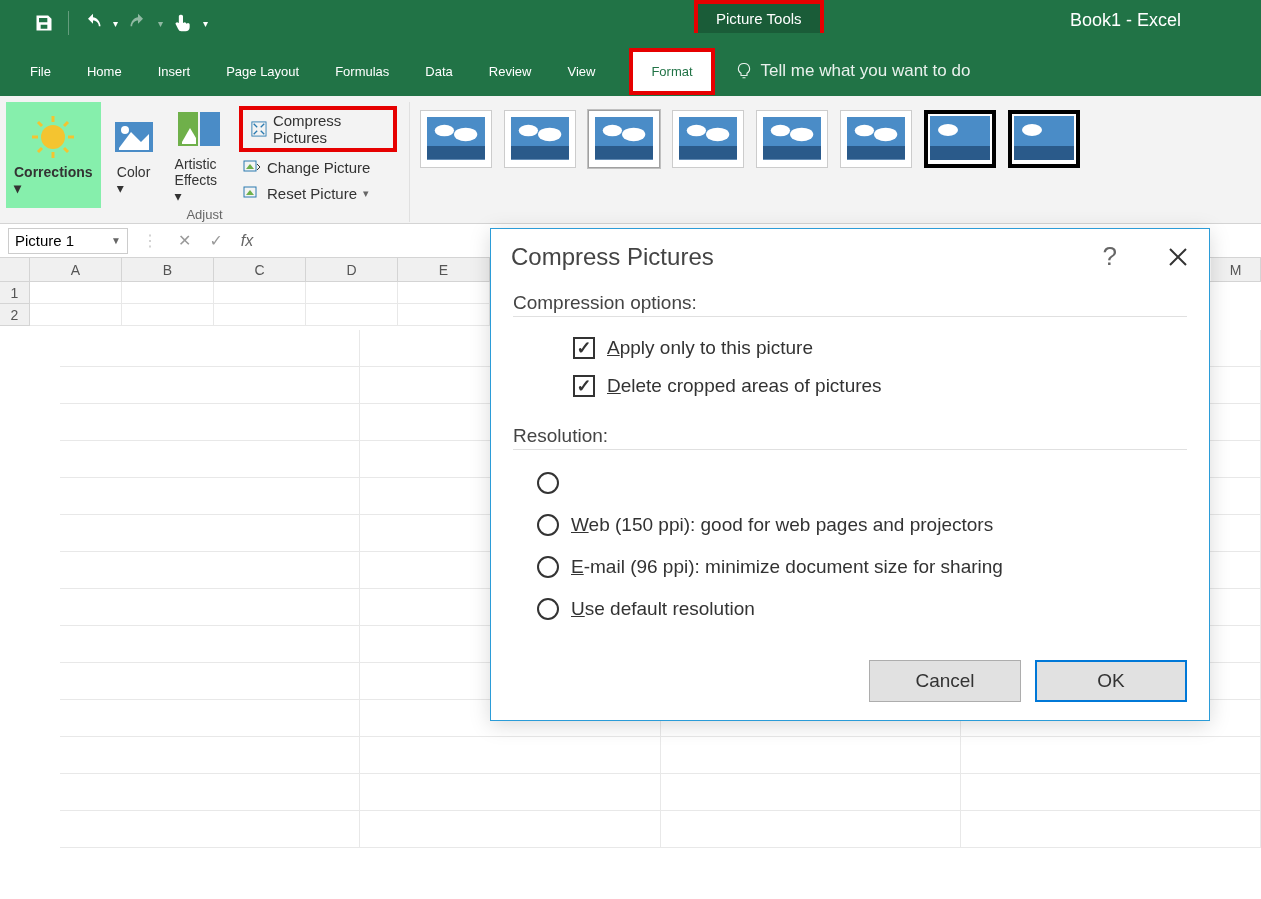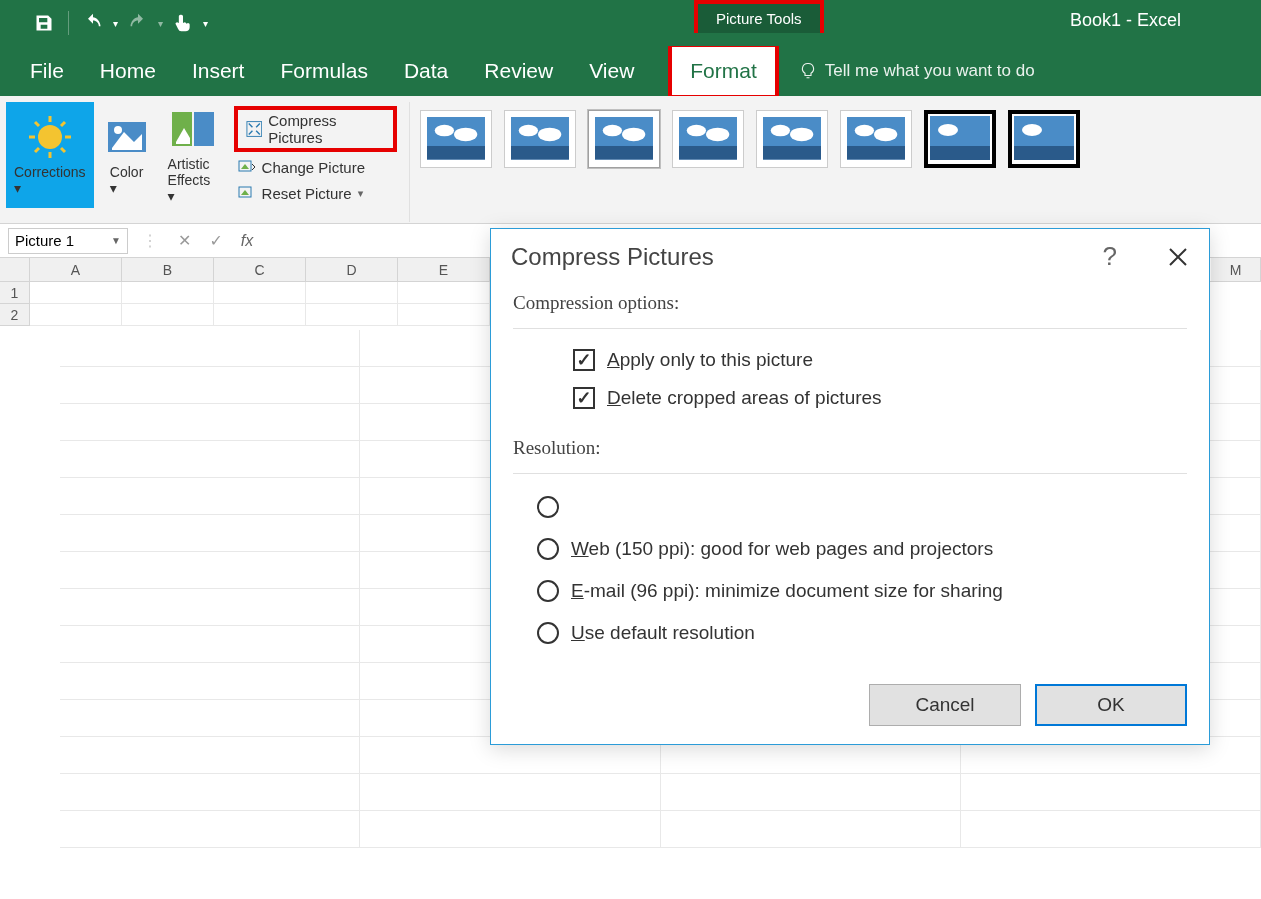--- a/index.html
+++ b/index.html
@@ -8,21 +8,21 @@
 
 .titlebar { background: #217346; height: 46px; display: flex; align-items: center; color: #fff; position: relative; }
 .qat { display: flex; align-items: center; gap: 8px; padding-left: 32px; }
 .qat-icon { width: 24px; height: 24px; display: flex; align-items: center; justify-content: center; }
 .qat-sep { width: 1px; height: 24px; background: rgba(255,255,255,0.3); margin: 0 4px; }
 .picture-tools { position: absolute; left: 694px; top: 0; background: #1a5c38; border: 4px solid #e60000; border-bottom: none; padding: 6px 18px; font-size: 15px; color: #fff; }
 .app-title { position: absolute; right: 80px; top: 10px; font-size: 18px; color: #fff; }
 
 
 .tabs { background: #217346; height: 50px; display: flex; align-items: center; padding-left: 18px; color: #fff; }
-.tab { padding: 12px 18px; font-size: 21px; cursor: pointer; }
+.tab { padding: 12px 18px; font-size: 13px; cursor: pointer; }
 .tab.file { padding: 12px 18px 12px 12px; }
 .tab.active { background: #fff; color: #217346; }
 .format-wrap { border: 4px solid #e60000; display: inline-block; margin-left: 16px; }
 .tellme { display: flex; align-items: center; gap: 8px; margin-left: 20px; font-size: 17px; color: #fff; opacity: 0.9; }
 .bulb { width: 18px; height: 18px; }
 
 
 .ribbon { background: #f3f3f3; border-bottom: 1px solid #d4d4d4; height: 128px; display: flex; align-items: flex-start; padding-top: 6px; position: relative; }
 .ribbon-group { display: flex; flex-direction: column; align-items: center; border-right: 1px solid #e0e0e0; height: 120px; padding: 0 6px; position: relative; }
 .ribbon-group-label { position: absolute; bottom: 0; font-size: 13px; color: #666; text-align: center; width: 100%; }
@@ -57,21 +57,21 @@
 .wide-row { height: 37px; border-bottom: 1px solid #e8e8e8; display: flex; }
 .wide-cell { flex: 1; border-right: 1px solid #e8e8e8; }
 
 
 .dialog { position: absolute; left: 490px; top: 228px; width: 720px; background: #fff; border: 1px solid #2b9cd8; box-shadow: 0 4px 20px rgba(0,0,0,0.15); }
 .dialog-title { display: flex; align-items: center; padding: 12px 20px 20px 20px; }
 .dialog-title-text { font-size: 24px; color: #444; }
 .dialog-help { margin-left: auto; font-size: 26px; color: #666; cursor: pointer; }
 .dialog-close { width: 22px; height: 22px; margin-left: 50px; cursor: pointer; color: #333; font-size: 24px; }
 .dialog-body { padding: 0 22px 18px 22px; }
-.section-title { font-size: 19px; color: #444; margin-bottom: 12px; border-bottom: 1px solid #e0e0e0; padding-bottom: 14px; font-family: Liberation Serif, serif; }
+.section-title { font-size: 19px; color: #444; margin-bottom: 12px; border-bottom: 1px solid #e0e0e0; padding-bottom: 2px; }
 .chk-row, .radio-row { display: flex; align-items: center; gap: 12px; padding: 8px 0 8px 60px; font-size: 19px; color: #333; }
 .chk { width: 22px; height: 22px; border: 2px solid #333; display: flex; align-items: center; justify-content: center; }
 .chk.checked::after { content: "✓"; font-size: 18px; font-weight: bold; }
 .radio-outer { width: 22px; height: 22px; border: 2px solid #333; border-radius: 50%; display: flex; align-items: center; justify-content: center; }
 .radio-outer.selected::after { content: ""; width: 12px; height: 12px; background: #333; border-radius: 50%; }
 .radio-row { padding-left: 24px; }
 .radio-row .label { cursor: pointer; }
 .radio-row.sel .label { border: 1px dotted #888; padding: 0 2px; }
 .resolution-section { margin-top: 20px; }
 .resolution-section .radio-row { padding: 10px 0 10px 24px; }
@@ -115,39 +115,40 @@
     <span style="color:#fff;font-size:10px;">▾</span>
   </div>
   <div class="picture-tools">Picture Tools</div>
   <div class="app-title">Book1 - Excel</div>
 </div>
 
 <div class="tabs">
   <div class="tab file">File</div>
   <div class="tab">Home</div>
   <div class="tab">Insert</div>
+  <div class="tab">Page Layout</div>
   <div class="tab">Formulas</div>
   <div class="tab">Data</div>
   <div class="tab">Review</div>
   <div class="tab">View</div>
   <span class="format-wrap">
     <div class="tab active">Format</div>
   </span>
   <div class="tellme">
     <svg class="bulb" viewBox="0 0 24 24">
         <path fill="none" stroke="#fff" stroke-width="1.5" d="M9 18h6m-5 3h4M12 2a7 7 0 0 0-4 13v3h8v-3a7 7 0 0 0-4-13z"></path>
       </svg>
     <span>Tell me what you want to do</span>
   </div>
 </div>
 
 <div class="ribbon">
   <div class="ribbon-group" style="width:410px;">
     <div class="row-btns">
-      <div class="big-btn" style="background:#0ea5e9;">
+      <div class="big-btn" style="background:#86efac;font-weight:bold;">
         <div class="icon-box"><svg viewBox="0 0 46 46">
               <circle cx="23" cy="23" r="12" fill="#f4c430"></circle>
               <g stroke="#f4c430" stroke-width="3">
                 <line x1="23" y1="2" x2="23" y2="8"></line>
                 <line x1="23" y1="38" x2="23" y2="44"></line>
                 <line x1="2" y1="23" x2="8" y2="23"></line>
                 <line x1="38" y1="23" x2="44" y2="23"></line>
                 <line x1="8" y1="8" x2="12" y2="12"></line>
                 <line x1="34" y1="34" x2="38" y2="38"></line>
                 <line x1="8" y1="38" x2="12" y2="34"></line>
@@ -193,20 +194,21 @@
         <div class="small-btn">
           <svg class="small-icon" viewBox="0 0 18 18">
               <rect x="1" y="3" width="12" height="10" fill="none" stroke="#2a7ab0"></rect>
               <polygon points="3,11 7,6 11,11" fill="#6fb04a"></polygon>
             </svg>
           <span>Reset Picture</span>
           <span style="font-size:11px;color:#666;">▾</span>
         </div>
       </div>
     </div>
+    <div class="ribbon-group-label">Adjust</div>
   </div>
   <div style="flex:1; position:relative;">
     <div class="style-gallery">
       <div class="style-thumb">
           <svg class="thumb-pic" viewBox="0 0 60 44">
             <rect width="60" height="44" fill="#4a8cc7"></rect>
             <ellipse cx="18" cy="14" rx="10" ry="6" fill="#fff"></ellipse>
             <ellipse cx="40" cy="18" rx="12" ry="7" fill="#fff"></ellipse>
             <rect y="30" width="60" height="14" fill="#2a5a8a"></rect>
           </svg>

